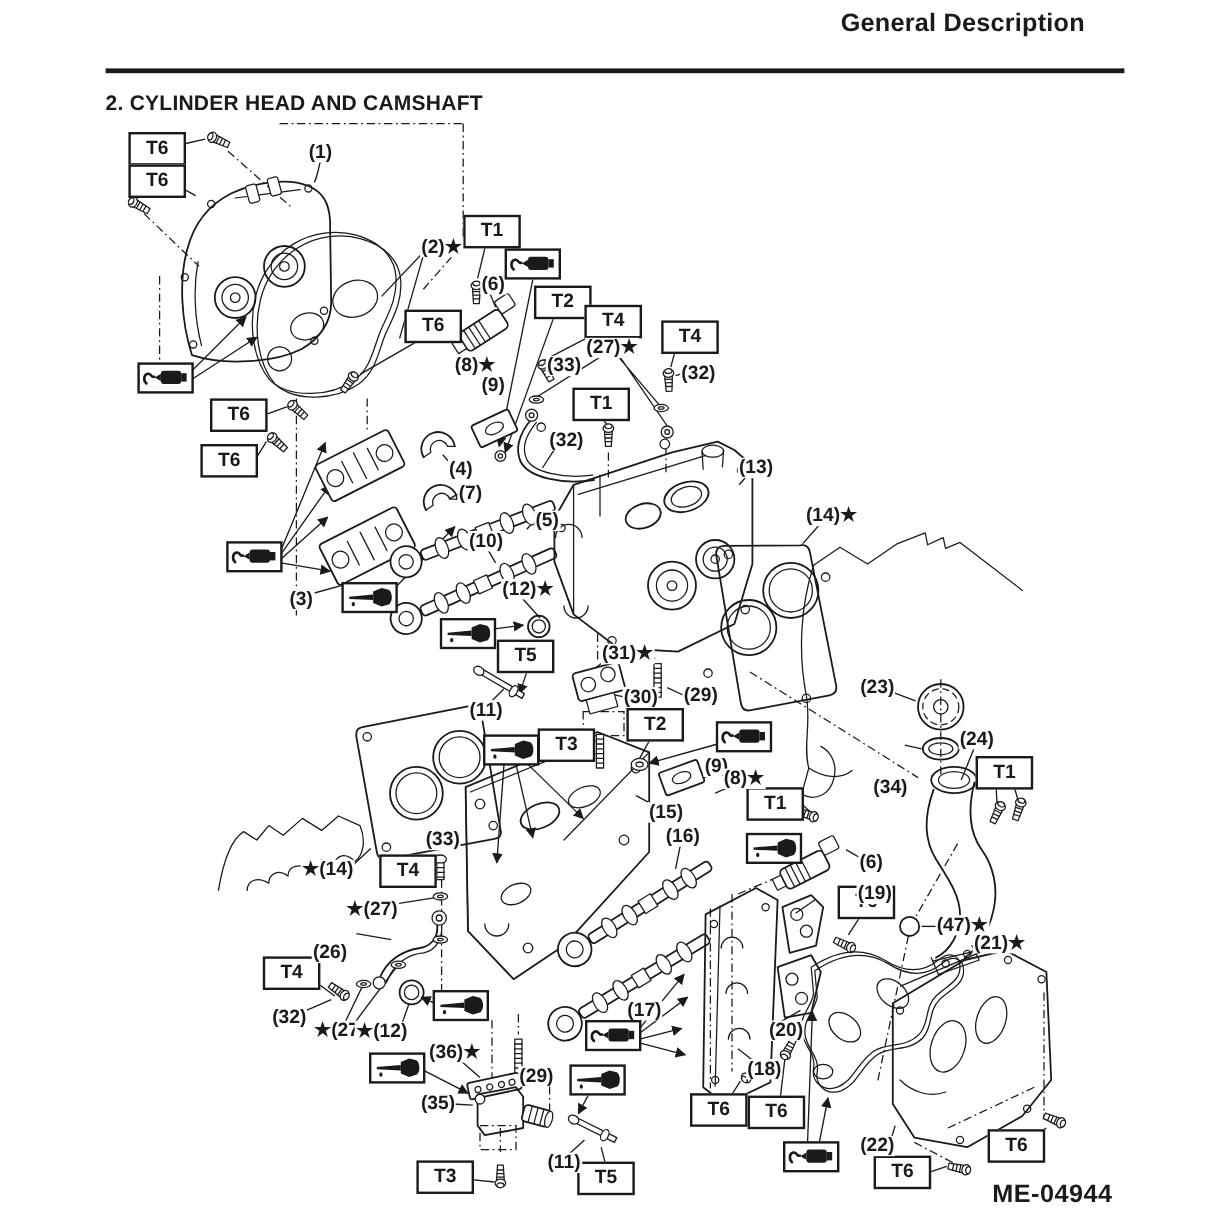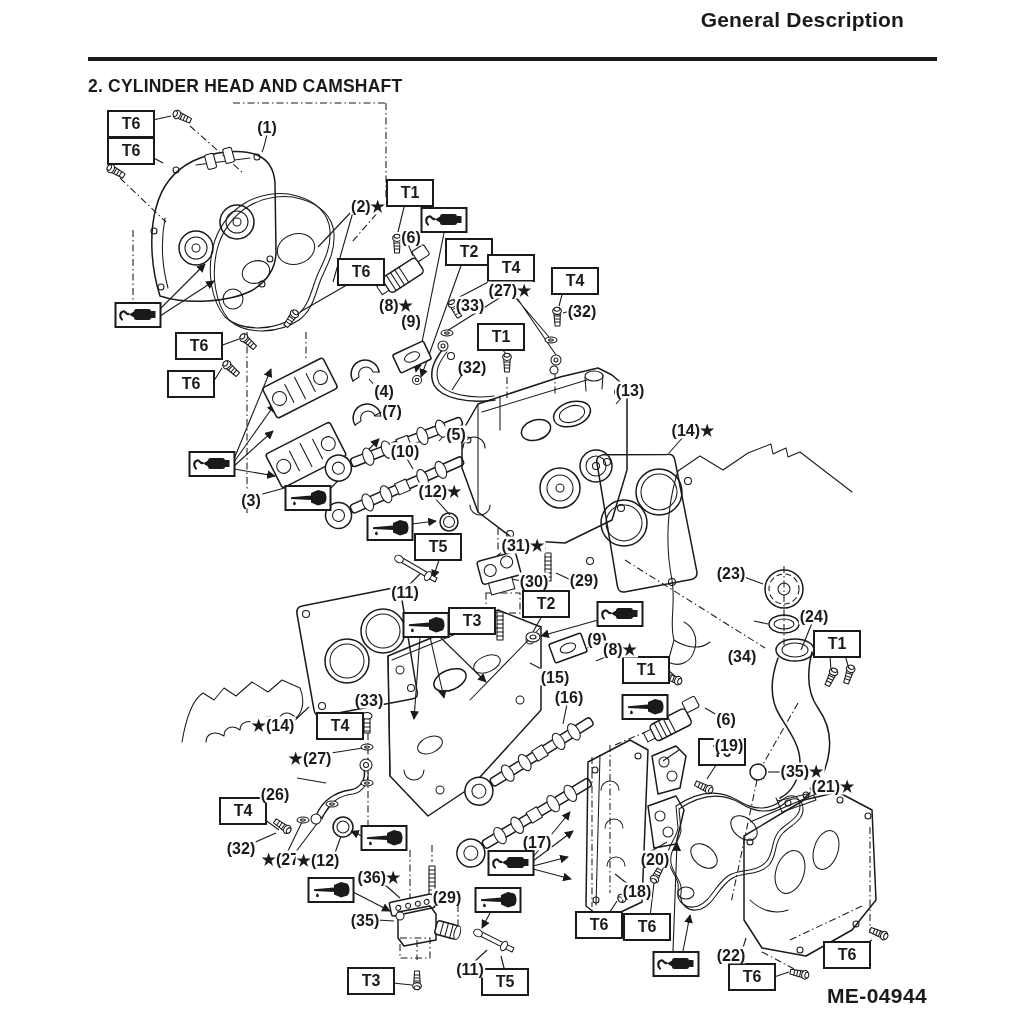--- a/index.html
+++ b/index.html
@@ -560,21 +560,21 @@
       <div class="plabel" style="left: 597px; top: 639px;">(9)</div>
       <div class="plabel" style="left: 620px; top: 649px;">(8)★</div>
       <div class="plabel" style="left: 555px; top: 677px;">(15)</div>
       <div class="plabel" style="left: 569px; top: 697px;">(16)</div>
       <div class="plabel" style="left: 726px; top: 719px;">(6)</div>
       <div class="plabel" style="left: 273px; top: 725px;">★(14)</div>
       <div class="plabel" style="left: 369px; top: 700px;">(33)</div>
       <div class="plabel" style="left: 310px; top: 758px;">★(27)</div>
       <div class="plabel" style="left: 275px; top: 778px; margin-top: 16px;">(26)</div>
       <div class="plabel" style="left: 688px; top: 745px; margin-left: 41px;">(19)</div>
-      <div class="plabel" style="left: 802px; top: 771px;">(35)★</div>
+      <div class="plabel" style="left: 802px; top: 771px;">(47)★</div>
       <div class="plabel" style="left: 833px; top: 786px;">(21)★</div>
       <div class="plabel" style="left: 241px; top: 848px;">(32)</div>
       <div class="plabel" style="left: 283px; top: 859px;">★(27)</div>
       <div class="plabel" style="left: 318px; top: 860px;">★(12)</div>
       <div class="plabel" style="left: 379px; top: 877px;">(36)★</div>
       <div class="plabel" style="left: 447px; top: 897px;">(29)</div>
       <div class="plabel" style="left: 365px; top: 920px;">(35)</div>
       <div class="plabel" style="left: 655px; top: 859px;">(20)</div>
       <div class="plabel" style="left: 637px; top: 891px;">(18)</div>
       <div class="plabel" style="left: 537px; top: 842px;">(17)</div>

